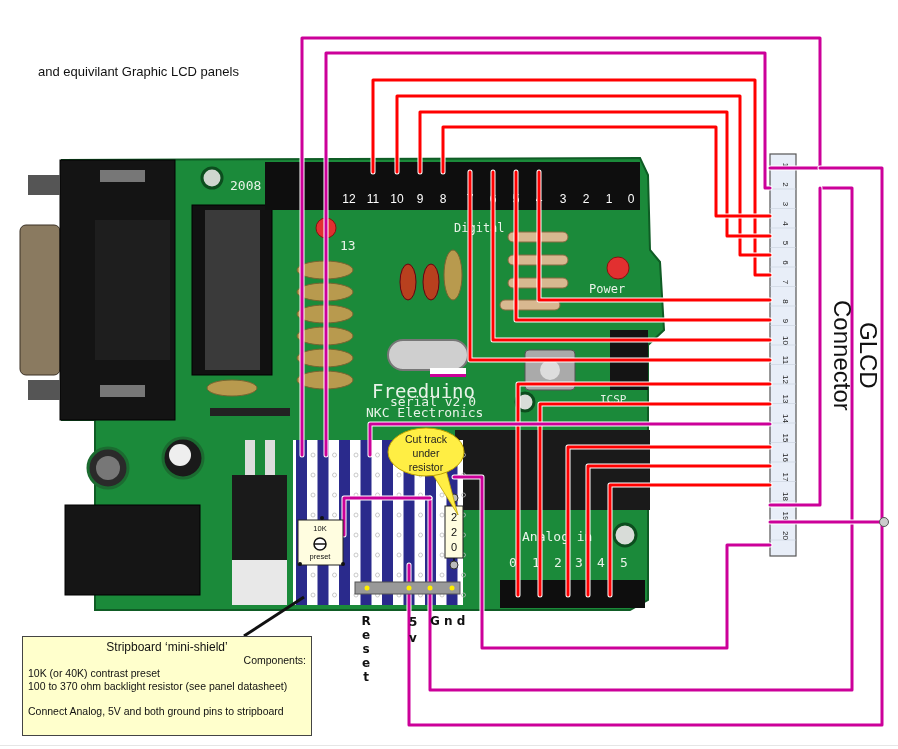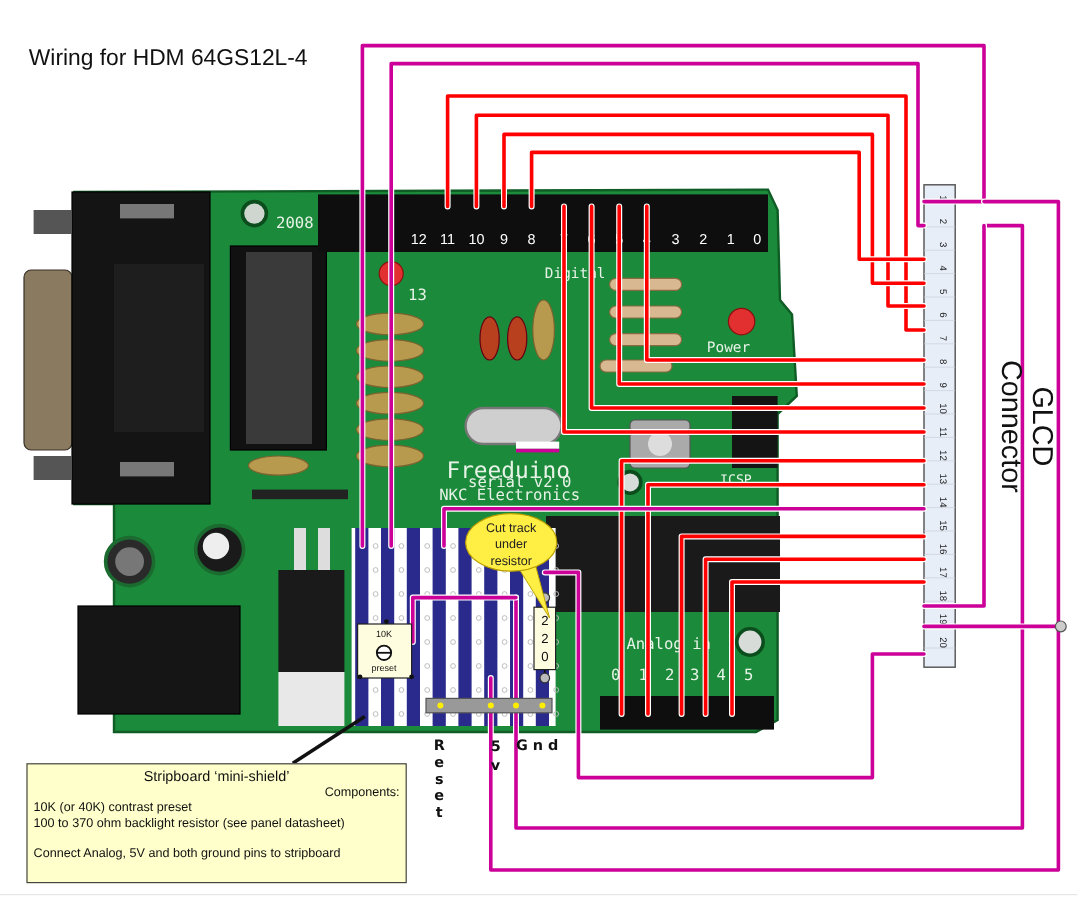--- a/index.html
+++ b/index.html
@@ -1,20 +1,20 @@
 <!DOCTYPE html>
 <html><head>
 <meta charset="utf-8">
 <style>
   html, body { margin: 0; padding: 0; background: #ffffff; }
   body { width: 898px; height: 749px; position: relative; overflow: hidden; font-family: "Liberation Sans", sans-serif; }
   #stage { position: absolute; left: 0; top: 0; width: 898px; height: 749px; }
   .title { position: absolute; left: 24px; top: 38px; font-size: 19px; color: #111; white-space: nowrap; }
   .subtitle { position: absolute; left: 38px; top: 64px; font-size: 13px; color: #111; white-space: nowrap; }
-  .note { position: absolute; left: 22px; top: 636px; width: 317px; height: 100px; background: #ffffcc; border: 1.5px solid #444; box-sizing: border-box; font-size: 10.5px; color: #111; padding: 4px 5px; line-height: 13px; }
+  .note { position: absolute; left: 22px; top: 636px; width: 290px; height: 100px; background: #ffffcc; border: 1.5px solid #444; box-sizing: border-box; font-size: 10.5px; color: #111; padding: 4px 5px; line-height: 13px; }
   .note .h { text-align: center; font-size: 12px; }
   .note .c { text-align: right; }
   .note .gap { height: 12px; }
   .glcd-label { position: absolute; font-size: 24px; color: #111; transform: rotate(90deg); transform-origin: left top; white-space: nowrap; }
   .vlabel { position: absolute; font-weight: bold; font-size: 12px; color: #111; font-family: "DejaVu Sans", sans-serif; }
   .bottom-line { position: absolute; left: 0; top: 745px; width: 898px; height: 1px; background: #e6e6e6; }
 </style>
 </head>
 <body>
 
@@ -336,21 +336,21 @@
       <text x="426" y="443" font-size="10.5" text-anchor="middle" fill="#222" font-family="Liberation Sans, sans-serif">Cut track</text>
       <text x="426" y="457" font-size="10.5" text-anchor="middle" fill="#222" font-family="Liberation Sans, sans-serif">under</text>
       <text x="426" y="471" font-size="10.5" text-anchor="middle" fill="#222" font-family="Liberation Sans, sans-serif">resistor</text>
     </g>
 
     <line x1="244" y1="636" x2="304" y2="597" stroke="#111" stroke-width="3"></line>
 
     <circle cx="884" cy="522" r="4.5" fill="#ccc" stroke="#555" stroke-width="1"></circle>
   </svg>
 
-  <div class="title">Wiring for HDM 64GS12L-4</div>
+  <div class="subtitle">and equivilant Graphic LCD panels</div>
 
   <div class="glcd-label" style="left:882px; top:322px;">GLCD</div>
   <div class="glcd-label" style="left:856px; top:300px;">Connector</div>
 
   <div class="vlabel" style="left:361px; top:614px; line-height:14px; width:10px; text-align:center;">
     <div>R</div>
     <div>e</div>
     <div>s</div>
     <div>e</div>
     <div>t</div>

